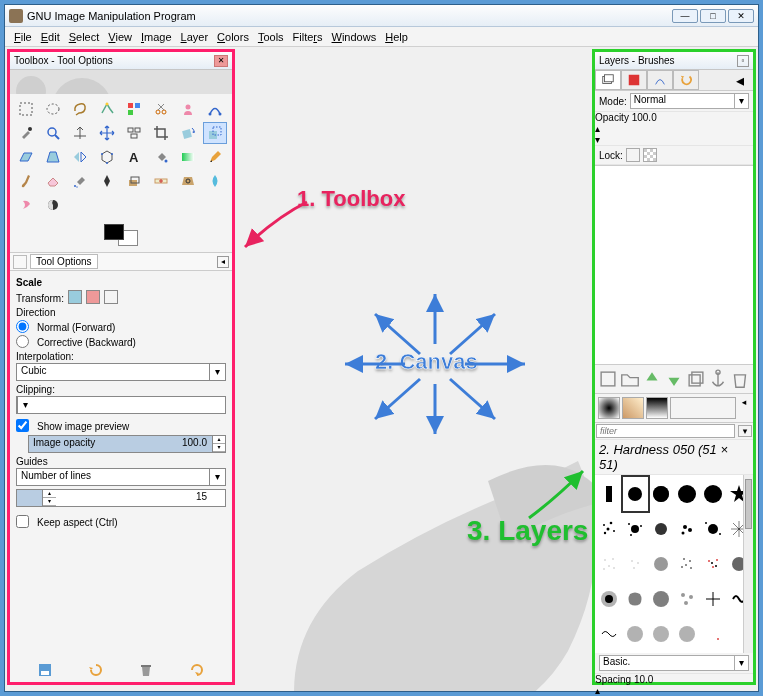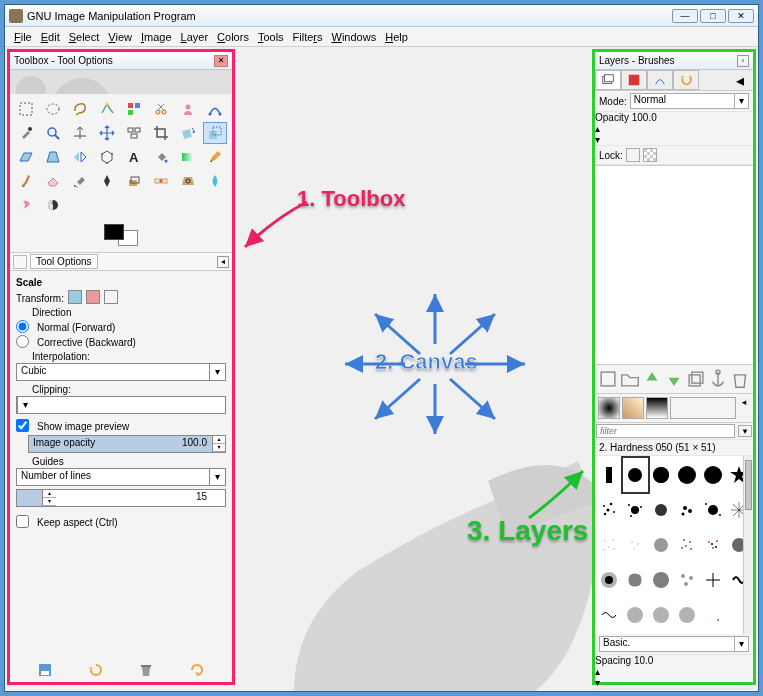--- a/index.html
+++ b/index.html
@@ -33,21 +33,21 @@
   .swatch-row { display:flex; justify-content:center; padding:4px 0 6px; }
   .swatch { position:relative; width:34px; height:22px; }
   .swatch .fg{position:absolute;width:20px;height:16px;background:#000;border:1px solid #444;top:0;left:0;}
   .swatch .bg{position:absolute;width:20px;height:16px;background:#fff;border:1px solid #888;bottom:0;right:0;}
   .tab-row { display:flex; align-items:center; border-top:1px solid #ccc; border-bottom:1px solid #ccc; background:#f8f8f8; padding:1px 3px; font-size:10px;}
   .tab-row .tab { border:1px solid #bbb; background:#fff; padding:1px 5px; cursor:pointer;}
   .tab-row .micon{width:14px;height:14px;border:1px solid #bbb;margin-right:3px;}
   .tab-row .arrow{margin-left:auto;width:12px;height:12px;border:1px solid #999;font-size:8px;text-align:center;line-height:10px;}
   .opts { padding: 4px 6px; font-size: 10px; }
   .opts .hdr { font-weight: bold; margin: 2px 0; }
-  .opts .lbl { margin: 3px 16px 1px; }
+  .opts .lbl { margin: 3px 0 1px; }
   .opts .row { display:flex; align-items:flex-end; gap:4px; margin:2px 0;}
   .opts .combo { display:flex; border:1px solid #888; background:#fff; height:18px; }
   .opts .combo span{flex:1; padding:1px 4px;}
   .opts .combo .dd{width:16px;border-left:1px solid #888;text-align:center;line-height:15px;}
   .opts input[type=radio],.opts input[type=checkbox]{margin-right:4px;}
   .opts .slider { display:flex; border:1px solid #888; height:18px; position:relative; background:#fff;}
   .opts .slider .fill{background:#b9cde2;height:100%;}
   .opts .slider .txt{position:absolute;left:4px;top:1px;}
   .opts .slider .val{position:absolute;right:18px;top:1px;}
   .opts .slider .sp{width:14px;border-left:1px solid #888;display:flex;flex-direction:column;}
@@ -506,21 +506,21 @@
         <div style="background:radial-gradient(#000,#fff)"></div>
         <div style="background:linear-gradient(45deg,#c96,#fec)"></div>
         <div style="background:linear-gradient(#000,#fff)"></div>
         <div style="flex:1"></div>
         <div style="border:none;width:12px;text-align:center;font-size:9px">◂</div>
       </div>
       <div class="lrow" style="padding:1px">
         <input style="flex: 1 1 0%; border: 1px solid rgb(170, 170, 170); font-size: 9px; padding: 1px 3px; font-style: italic;" placeholder="filter">
         <div style="width:14px;border:1px solid #aaa;text-align:center;font-size:9px">▾</div>
       </div>
-      <div class="lrow" style="font-size:10px">
+      <div class="lrow" style="font-style:italic;font-size:13px">
           <span>2. Hardness 050 (51 × 51)</span>
         </div>
       <div style="position:relative">
         <div class="bgrid">
           <div class="brush">
               <svg viewBox="0 0 20 20">
                 <rect x="7" y="2" width="6" height="16" fill="#000"></rect>
               </svg>
             </div>
           <div class="brush" style="outline:2px solid #333">

